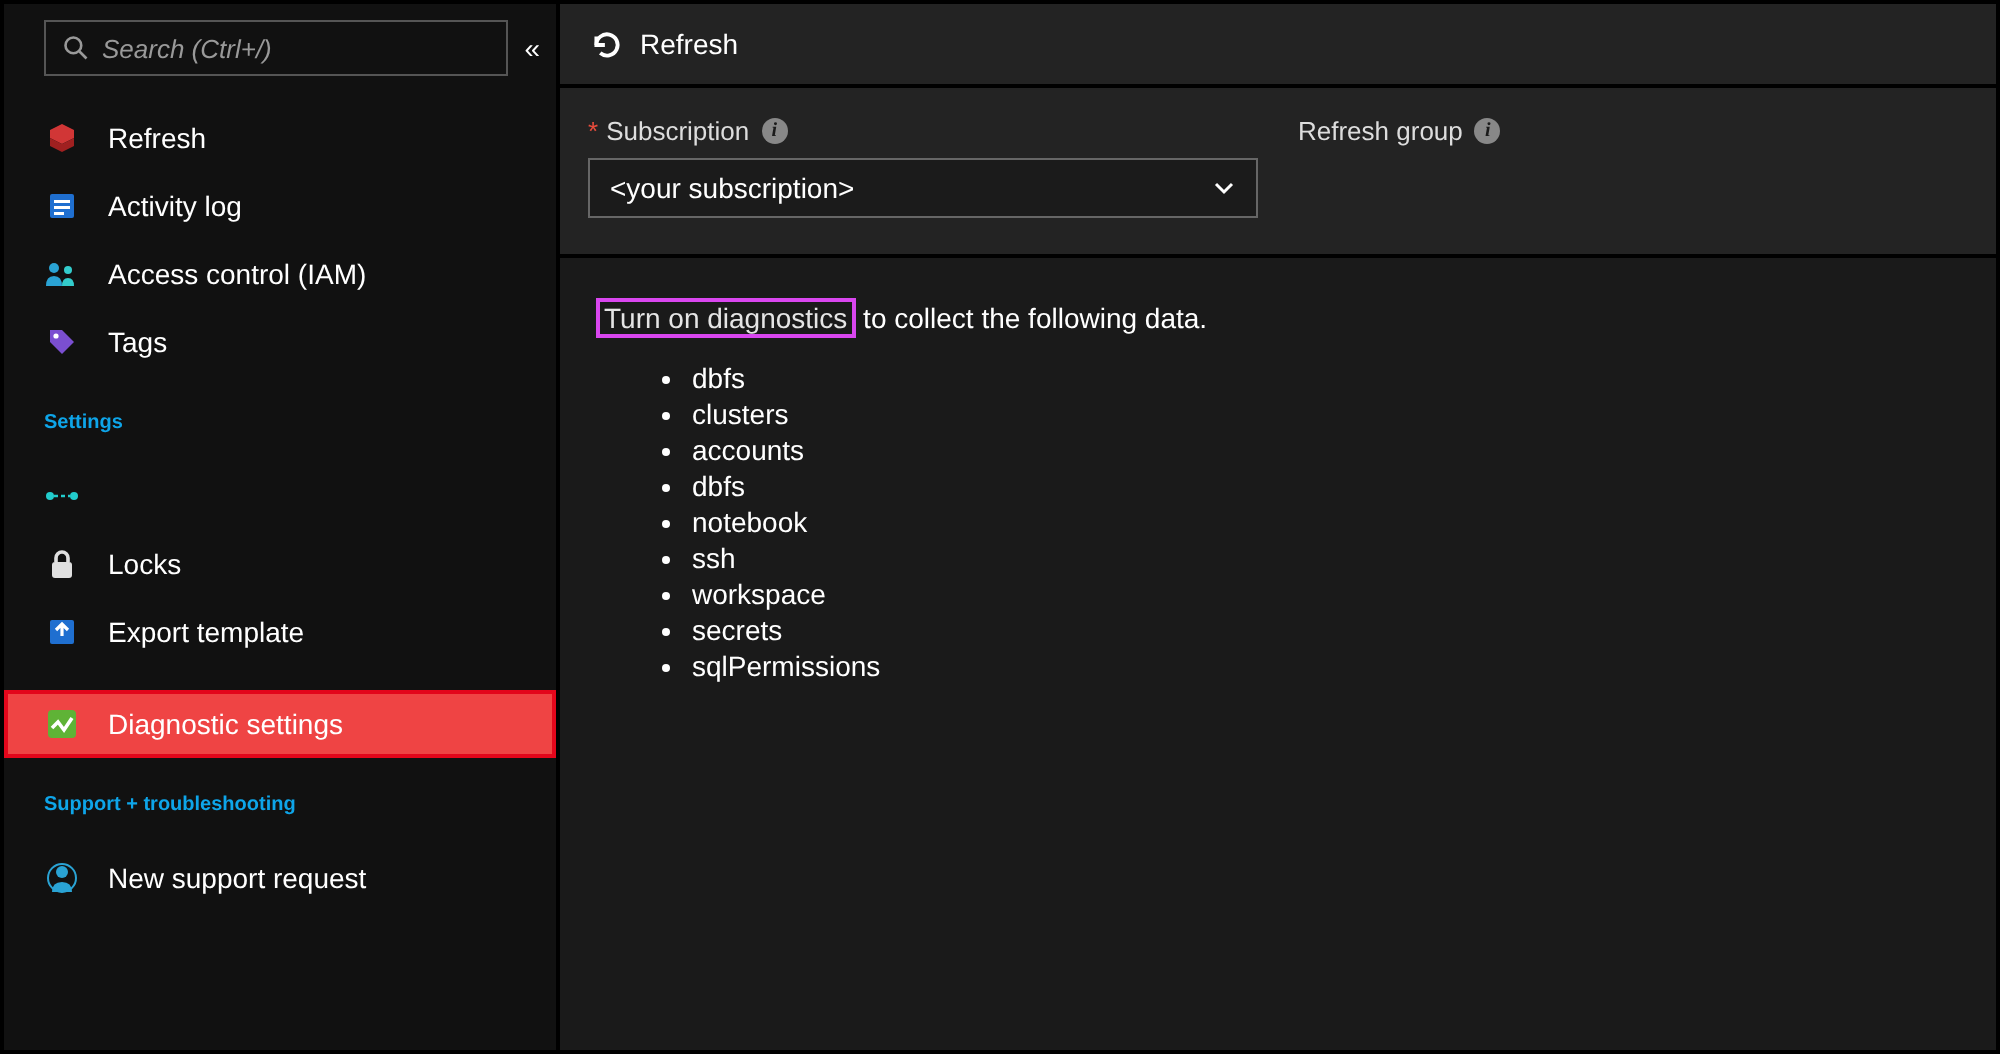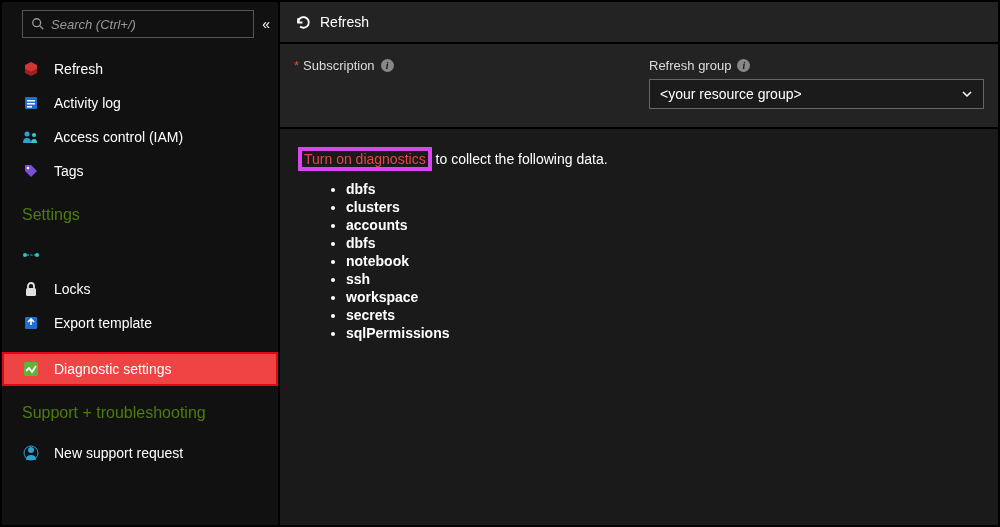--- a/index.html
+++ b/index.html
@@ -41,23 +41,23 @@
 }
 .collapse {
   margin-left: 8px;
   color: #fff;
   font-size: 14px;
   cursor: pointer;
 }
 .nav-section { padding: 6px 0; }
 .nav-heading {
   padding: 12px 20px 8px 20px;
-  color: #4d7c0f;
-  font-weight: 400;
-  font-size: 16px;
+  color: #0ea5e9;
+  font-weight: 700;
+  font-size: 10px;
 }
 .nav-item {
   display: flex;
   align-items: center;
   height: 34px;
   padding: 0 20px;
   cursor: pointer;
   color: #fff;
 }
 .nav-item .icon {
@@ -118,28 +118,28 @@
   justify-content: space-between;
   padding: 0 10px;
   font-size: 14px;
   cursor: pointer;
 }
 .chev { width: 12px; height: 12px; }
 
 .content { padding: 22px 18px; background: #1a1a1a; flex:1; }
 .prompt-line { font-size: 14px; color: #fff; }
 .link-highlight {
-  color: #ef4444;
-  border: 4px solid #d946ef;
+  color: #e5e5e5;
+  border: 2px solid #d946ef;
   padding: 0 2px;
   text-decoration: none;
   cursor: pointer;
 }
 .data-list { list-style: disc; margin: 14px 0 0 48px; font-size: 14px; color:#fff; }
-.data-list li { margin: 2px 0; font-weight: bold; }
+.data-list li { margin: 2px 0; }
 </style>
 </head>
 <body>
 
 <div class="layout">
 
   <div class="sidebar">
     <div class="search-row">
       <div class="search-box">
         <svg width="14" height="14" viewBox="0 0 16 16">
@@ -265,31 +265,31 @@
       </div>
     </div>
 
     <div class="filters">
       <div class="field">
         <div class="field-label">
           <span class="req">*</span>
           <span>Subscription</span>
           <span class="info-dot">i</span>
         </div>
+        <div class="dropdown">
+          <span>&lt;your subscription&gt;</span>
+          <svg class="chev" viewBox="0 0 12 12">
+              <path d="M2 4 L6 8 L10 4" fill="none" stroke="#fff" stroke-width="1.5"></path>
+            </svg>
+        </div>
       </div>
       <div class="field">
         <div class="field-label">
           <span>Refresh group</span>
           <span class="info-dot">i</span>
-        </div>
-        <div class="dropdown">
-          <span>&lt;your resource group&gt;</span>
-          <svg class="chev" viewBox="0 0 12 12">
-              <path d="M2 4 L6 8 L10 4" fill="none" stroke="#fff" stroke-width="1.5"></path>
-            </svg>
         </div>
       </div>
     </div>
 
     <div class="content">
       <div class="prompt-line">
         <a class="link-highlight">Turn on diagnostics</a><span> to collect the following data.</span>
       </div>
       <ul class="data-list" id="diag-list">
           <li>dbfs</li>

